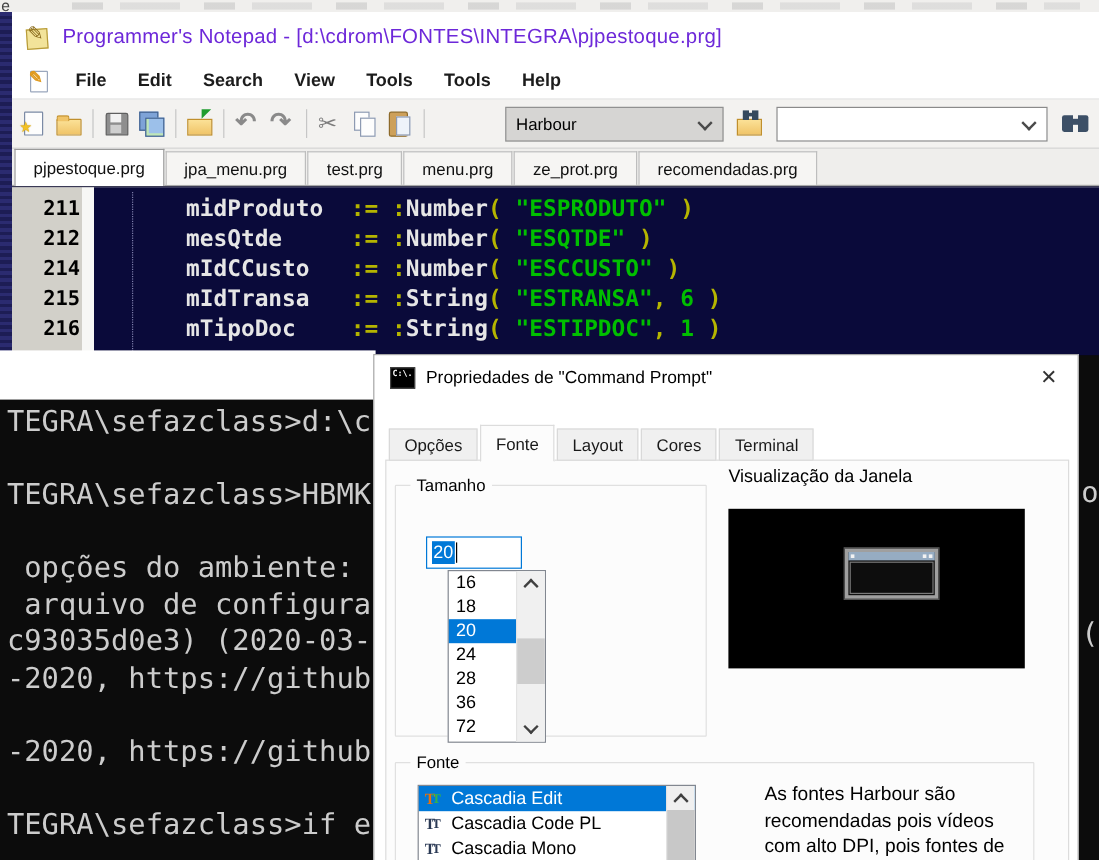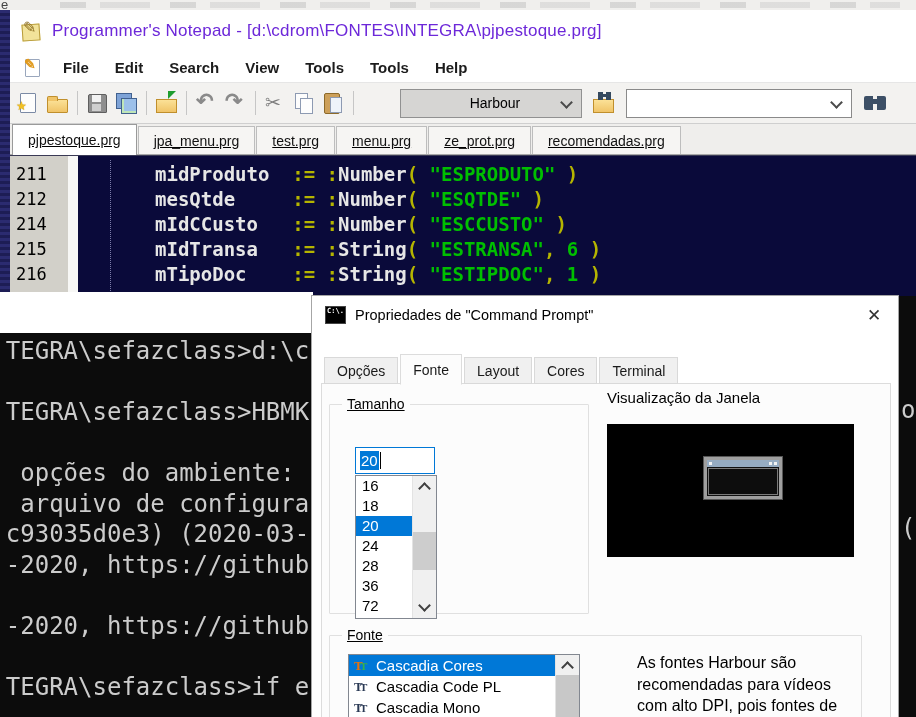--- a/index.html
+++ b/index.html
@@ -69,35 +69,35 @@
                linear-gradient(#35495e,#35495e);background-size:13px 8px,5px 3px;background-repeat:no-repeat;
     background-position:0 0,4px 2px;}
   .ic-binoculars::before{content:"";position:absolute;left:2px;top:6px;width:22px;height:14px;
     background:linear-gradient(to right,#3c4f66 0 9px,transparent 9px 13px,#3c4f66 13px 22px);border-radius:2px;}
   .ic-binoculars::after{content:"";position:absolute;left:10px;top:9px;width:6px;height:5px;background:#3c4f66;}
   .combo{height:27px;background:#d6d5d3;border:1px solid #919191;display:flex;align-items:center;
     position:relative;font-size:14px;color:#000;}
   .combo .cval{padding-left:8px;}
   .chev{display:inline-block;width:7px;height:7px;border-right:2px solid #4a4a4a;border-bottom:2px solid #4a4a4a;
     transform:rotate(45deg);position:absolute;right:10px;top:8px;}
-  #scheme-combo{width:180px;margin-left:41px;justify-content:center;}
+  #scheme-combo{width:180px;margin-left:62px;}
   #search-combo{width:224px;background:#fff;border:1px solid #8a8a8a;margin-left:8px;}
   
-  .np-tabs{height:30px;display:flex;align-items:flex-end;background:#efeeec;border-bottom:1px solid #a8a8a8;padding-left:2px;text-decoration:underline;}
+  .np-tabs{height:30px;display:flex;align-items:flex-end;background:#efeeec;border-bottom:1px solid #a8a8a8;padding-left:2px;}
   .nptab{height:27px;padding:0 15px;font-size:14px;color:#111;display:flex;align-items:center;
     background:#f6f5f3;border:1px solid #bdbdbd;border-bottom:none;margin-right:1px;white-space:nowrap;}
   .nptab.active{background:#fff;height:30px;margin-bottom:-1px;border-color:#9a9a9a;}
   
   .np-editor{position:relative;height:143px;overflow:hidden;border-top:1px solid #3a3a55;
     background:linear-gradient(to right,#d2d0c9 0,#d2d0c9 58px,#f7f7f5 58px,#f7f7f5 68px,#0a0a3a 68px);
     font-family:"DejaVu Sans Mono","Liberation Mono",monospace;}
   .indent-guide{position:absolute;left:100px;top:4px;bottom:0;width:0;border-left:1px dotted #7d7daa;}
   #code-lines{position:absolute;left:0;top:5px;right:0;}
   .code-row{height:25px;display:flex;align-items:center;}
-  .lnum{width:58px;padding-left:6px;box-sizing:border-box;font-size:17px;color:#000;}
+  .lnum{width:58px;padding-left:26px;box-sizing:border-box;font-size:17px;color:#000;font-weight:bold;}
   .ltext{margin-left:87px;font-size:19px;font-weight:bold;white-space:pre;}
   .tk-id{color:#e6e6e6;}
   .tk-op{color:#b5b500;}
   .tk-str{color:#00bf00;}
   .tk-num{color:#00bf00;}
   
   #term-left{position:absolute;left:0;top:292px;width:313px;height:543px;background:#fff;text-align:center;}
   #term-left .term-black{position:absolute;left:0;top:41px;right:0;bottom:0;background:#0c0c0c;
     padding:3px 0 0 2px;overflow:hidden;}
   .tline{margin:0;font-family:"DejaVu Sans Mono","Liberation Mono",monospace;font-size:24px;
@@ -117,27 +117,27 @@
   .dlg-title .d-text{margin-left:9px;font-size:14.5px;color:#000;}
   #dlg-close{position:absolute;right:0;top:0;width:48px;height:38px;display:flex;align-items:center;
     justify-content:center;font-size:17px;color:#333;font-family:"DejaVu Sans",sans-serif;}
   #dlg-tabs{position:absolute;left:12px;top:58px;display:flex;align-items:flex-end;z-index:3;}
   .dtab{height:25px;padding:0 12px;display:flex;align-items:center;font-size:14px;color:#1a1a1a;
     background:#f0f0f0;border:1px solid #d9d9d9;margin-right:2px;}
   .dtab.active{background:#fcfcfc;height:29px;border-color:#dcdcdc;border-bottom:1px solid #fcfcfc;margin-bottom:-1px;}
   #dlg-page{position:absolute;left:9px;top:87px;width:570px;height:420px;background:#fcfcfc;
     border:1px solid #dcdcdc;box-sizing:border-box;}
   .grpbox{position:absolute;border:1px solid #e0e0e0;border-radius:1px;}
-  .grplabel{position:absolute;left:12px;top:-9px;background:#fcfcfc;padding:0 5px;font-size:14px;color:#000;text-decoration:underline;}
+  .grplabel{position:absolute;left:12px;top:-9px;background:#fcfcfc;padding:0 5px;font-size:14px;color:#000;}
   #grp-size{left:7px;top:20px;width:258px;height:208px;}
   #size-input{position:absolute;left:25px;top:42px;width:80px;height:27px;background:#fff;
     border:1px solid #0078d7;box-sizing:border-box;display:flex;align-items:center;padding-left:4px;}
   #size-input .sel{background:#0078d7;color:#fff;font-size:15px;padding:1px 1px;}
   #size-input .caret{width:1px;height:17px;background:#000;margin-left:1px;}
-  #size-list{position:absolute;left:25px;top:70px;width:82px;height:144px;background:#fff;
+  #size-list{position:absolute;left:43px;top:70px;width:82px;height:144px;background:#fff;
     border:1px solid #828790;box-sizing:border-box;}
   .size-item{height:20px;line-height:20px;padding-left:6px;font-size:15px;color:#000;}
   .size-item.sel{background:#0078d7;color:#fff;width:51px;}
   .sbar{position:absolute;right:0;top:0;bottom:0;width:23px;background:#f0f0f0;border-left:1px solid #e3e3e3;}
   .sb-up,.sb-down{position:absolute;left:7px;width:7px;height:7px;border-style:solid;border-color:#404040;}
   .sb-up{top:8px;border-width:2px 0 0 2px;transform:rotate(45deg);}
   .sb-down{bottom:8px;border-width:0 2px 2px 0;transform:rotate(45deg);}
   .sb-thumb{position:absolute;left:0;width:100%;background:#cdcdcd;}
   #size-thumb{top:56px;height:38px;}
   #preview-label{position:absolute;left:285px;top:5px;font-size:15px;color:#000;text-align:right;}
@@ -322,21 +322,21 @@
     </div>
     <div class="grpbox" id="grp-font">
       <span class="grplabel">Fonte</span>
       <div id="font-list">
         <div id="font-items">
             <div class="font-item sel">
               <span class="tt">
                 <i class="t1">T</i>
                 <i class="t2">T</i>
               </span>
-              <span>Cascadia Cores</span>
+              <span>Cascadia Edit</span>
             </div>
             <div class="font-item">
               <span class="tt">
                 <i class="t1">T</i>
                 <i class="t2">T</i>
               </span>
               <span>Cascadia Code PL</span>
             </div>
             <div class="font-item">
               <span class="tt">
@@ -346,19 +346,19 @@
               <span>Cascadia Mono</span>
             </div>
           </div>
         <div class="sbar">
           <span class="sb-up"></span>
           <span class="sb-thumb" id="font-thumb"></span>
         </div>
       </div>
       <div id="note">
           <div class="note-line">As fontes Harbour são</div>
-          <div class="note-line">recomendadas para vídeos</div>
+          <div class="note-line">recomendadas pois vídeos</div>
           <div class="note-line">com alto DPI, pois fontes de</div>
           <div class="note-line">varredura não podem ser</div>
         </div>
     </div>
   </div>
 </div>
 
 </body></html>

